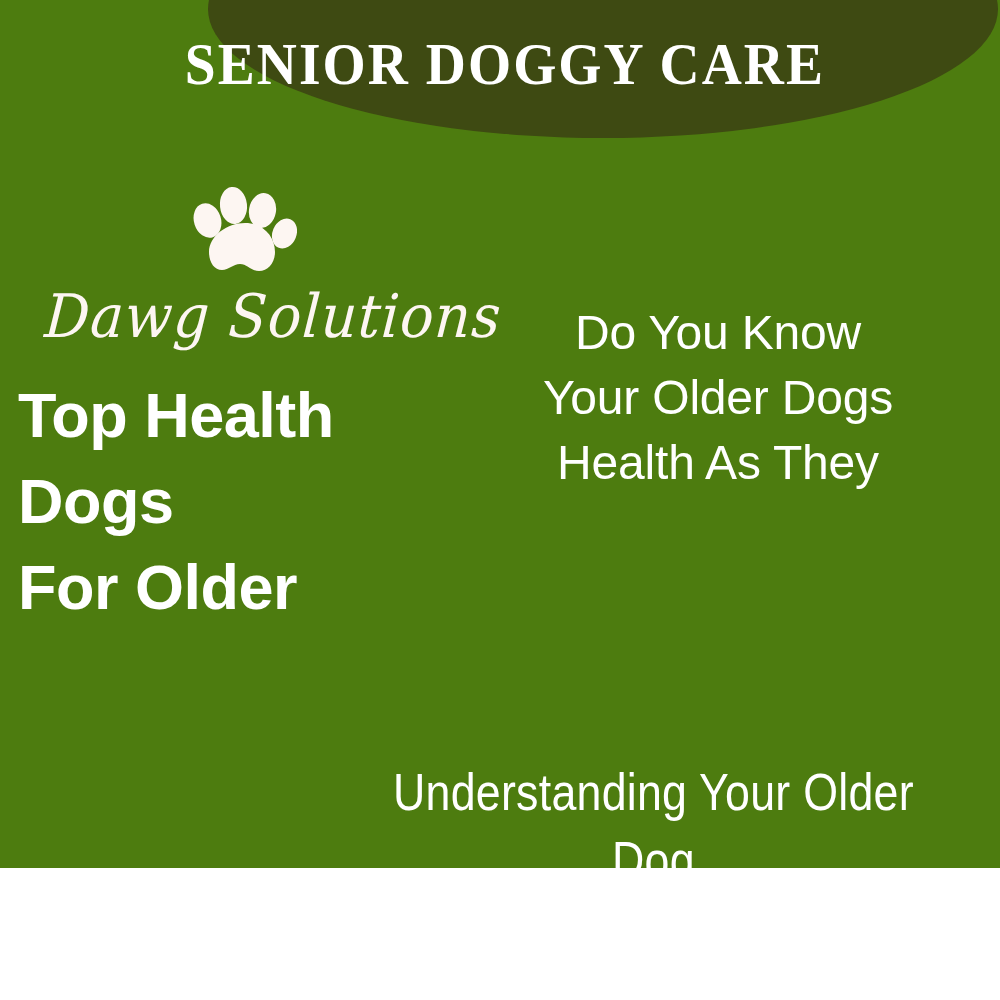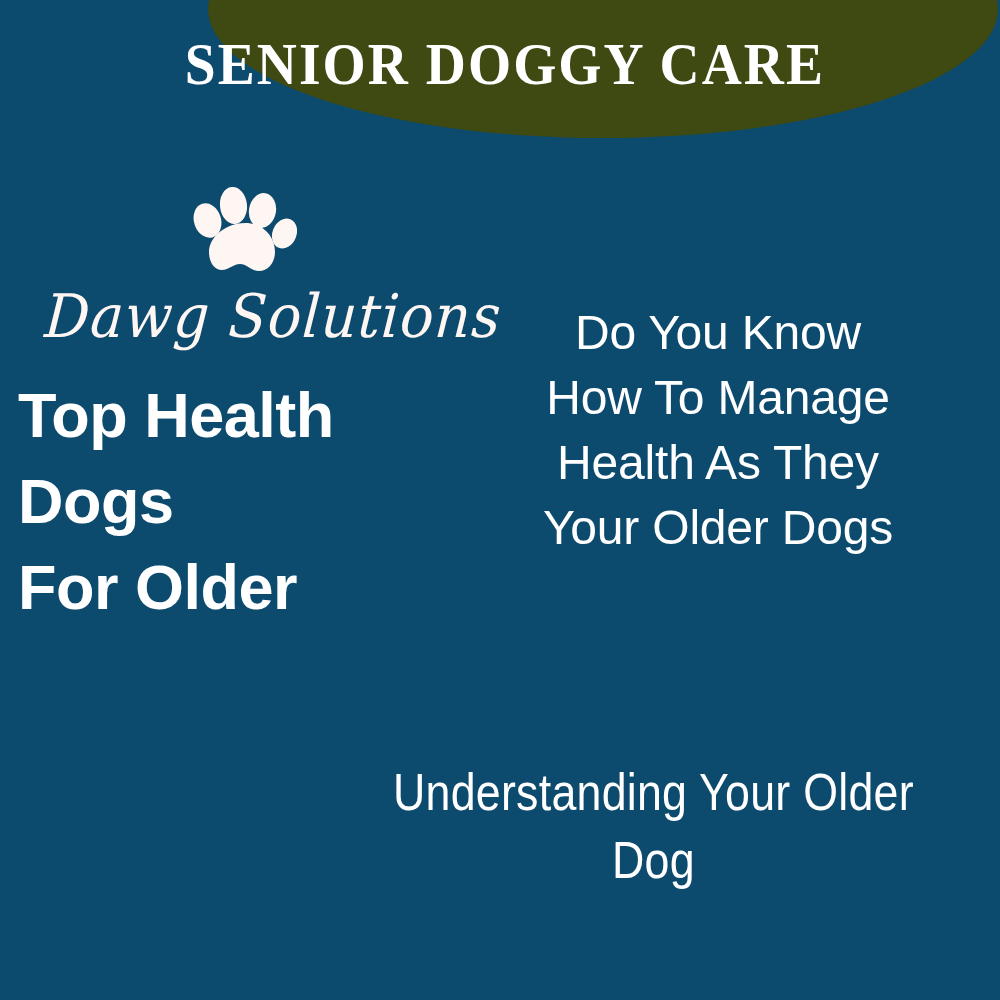--- a/index.html
+++ b/index.html
@@ -4,22 +4,22 @@
 <title>Senior Doggy Care</title>
 <style>
   html, body {
     margin: 0;
     padding: 0;
     background: #ffffff;
   }
   #poster {
     position: relative;
     width: 1000px;
-    height: 1000px;
-    background: #0c4a6e;
+    height: 868px;
+    background: #4d7c0f;
     overflow: hidden;
     font-family: "Liberation Sans", sans-serif;
   }
 
   
   .banner-shape {
     position: absolute;
     left: 208px;
     top: -120px;
     width: 790px;
@@ -142,23 +142,22 @@
   </div>
 
   <div class="headline">
     <span class="ln">Top Health</span>
     <span class="ln">Dogs</span>
     <span class="ln">For Older</span>
   </div>
 
   <div class="question">
     <span class="ln">Do You Know</span>
-    <span class="ln">How To Manage</span>
+    <span class="ln">Your Older Dogs</span>
     <span class="ln">Health As They</span>
-    <span class="ln">Your Older Dogs</span>
   </div>
 
   <div class="caption">
     <span class="ln">Understanding Your Older</span>
     <span class="ln">Dog</span>
   </div>
 
 </div>
 
 </body></html>

